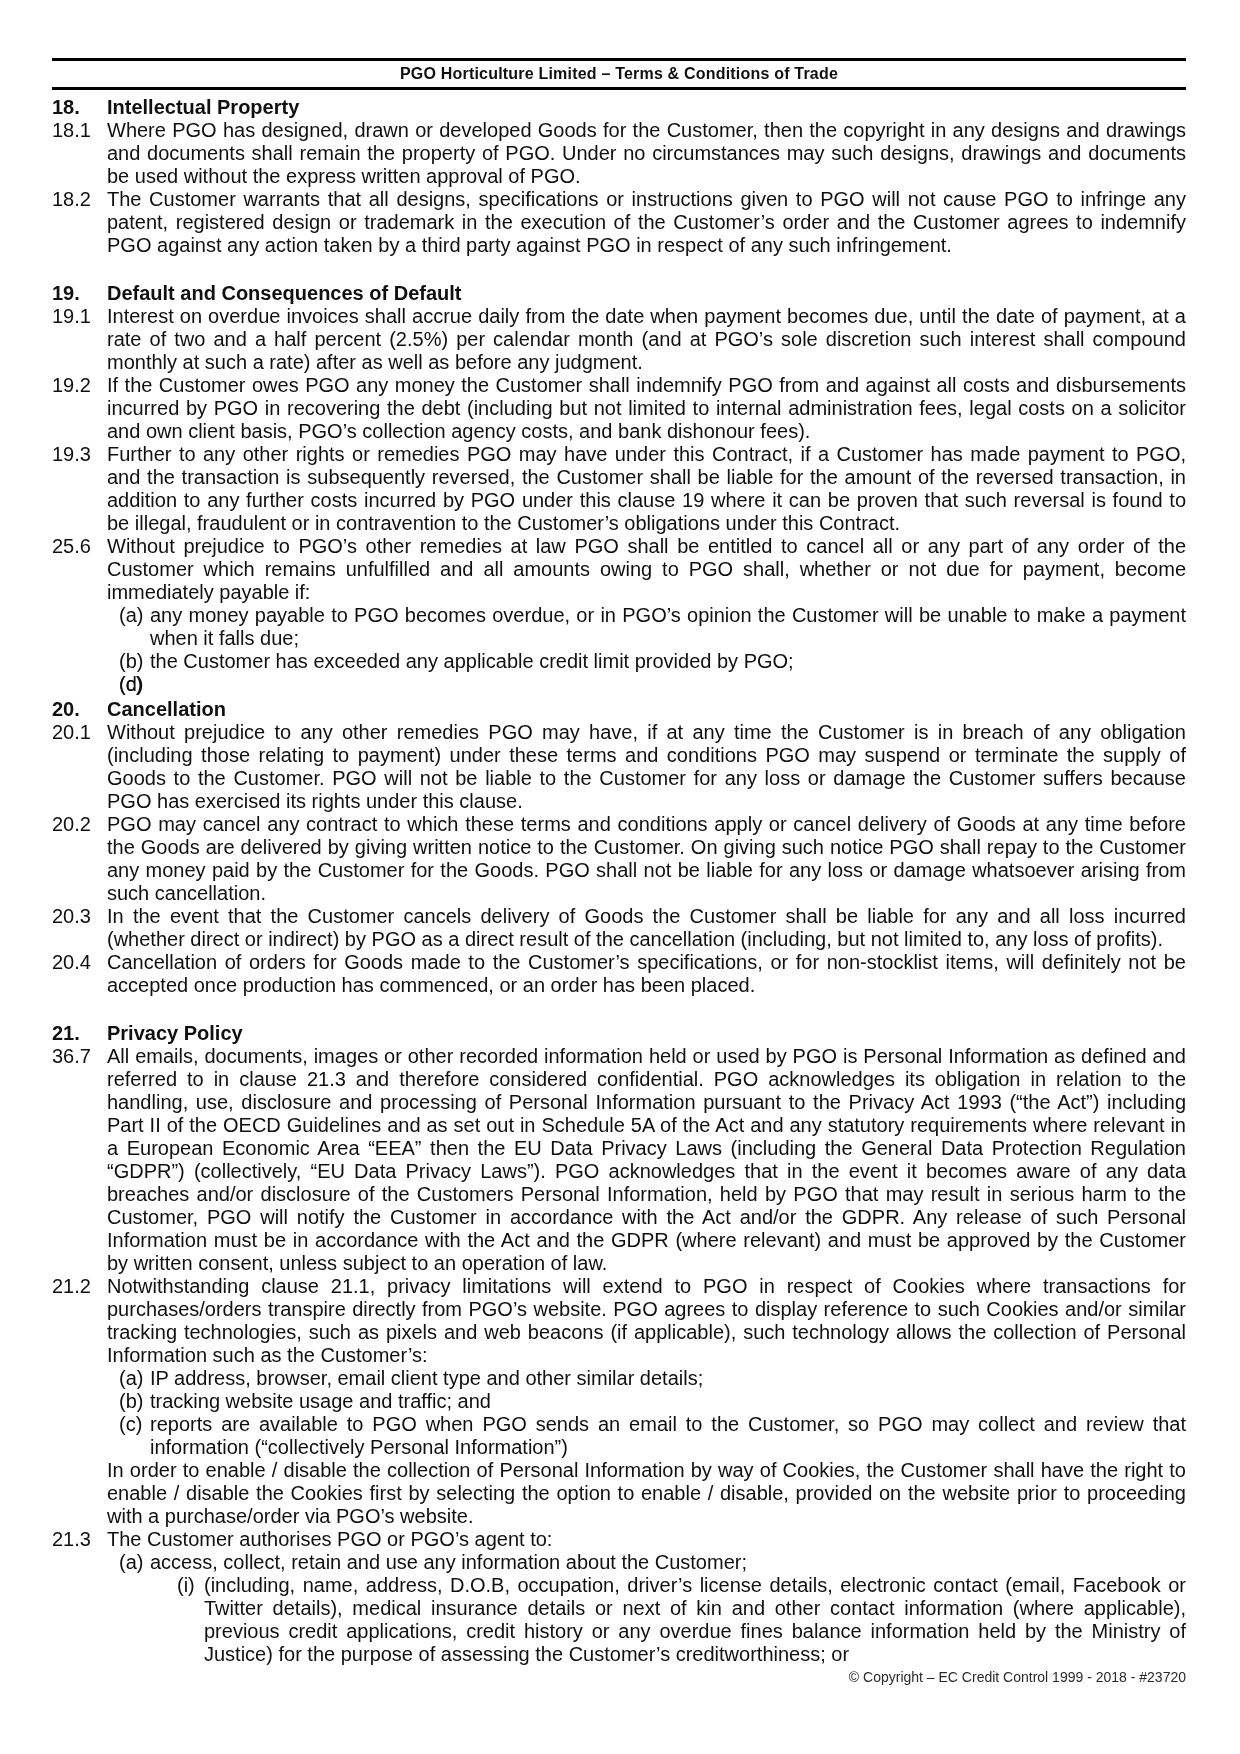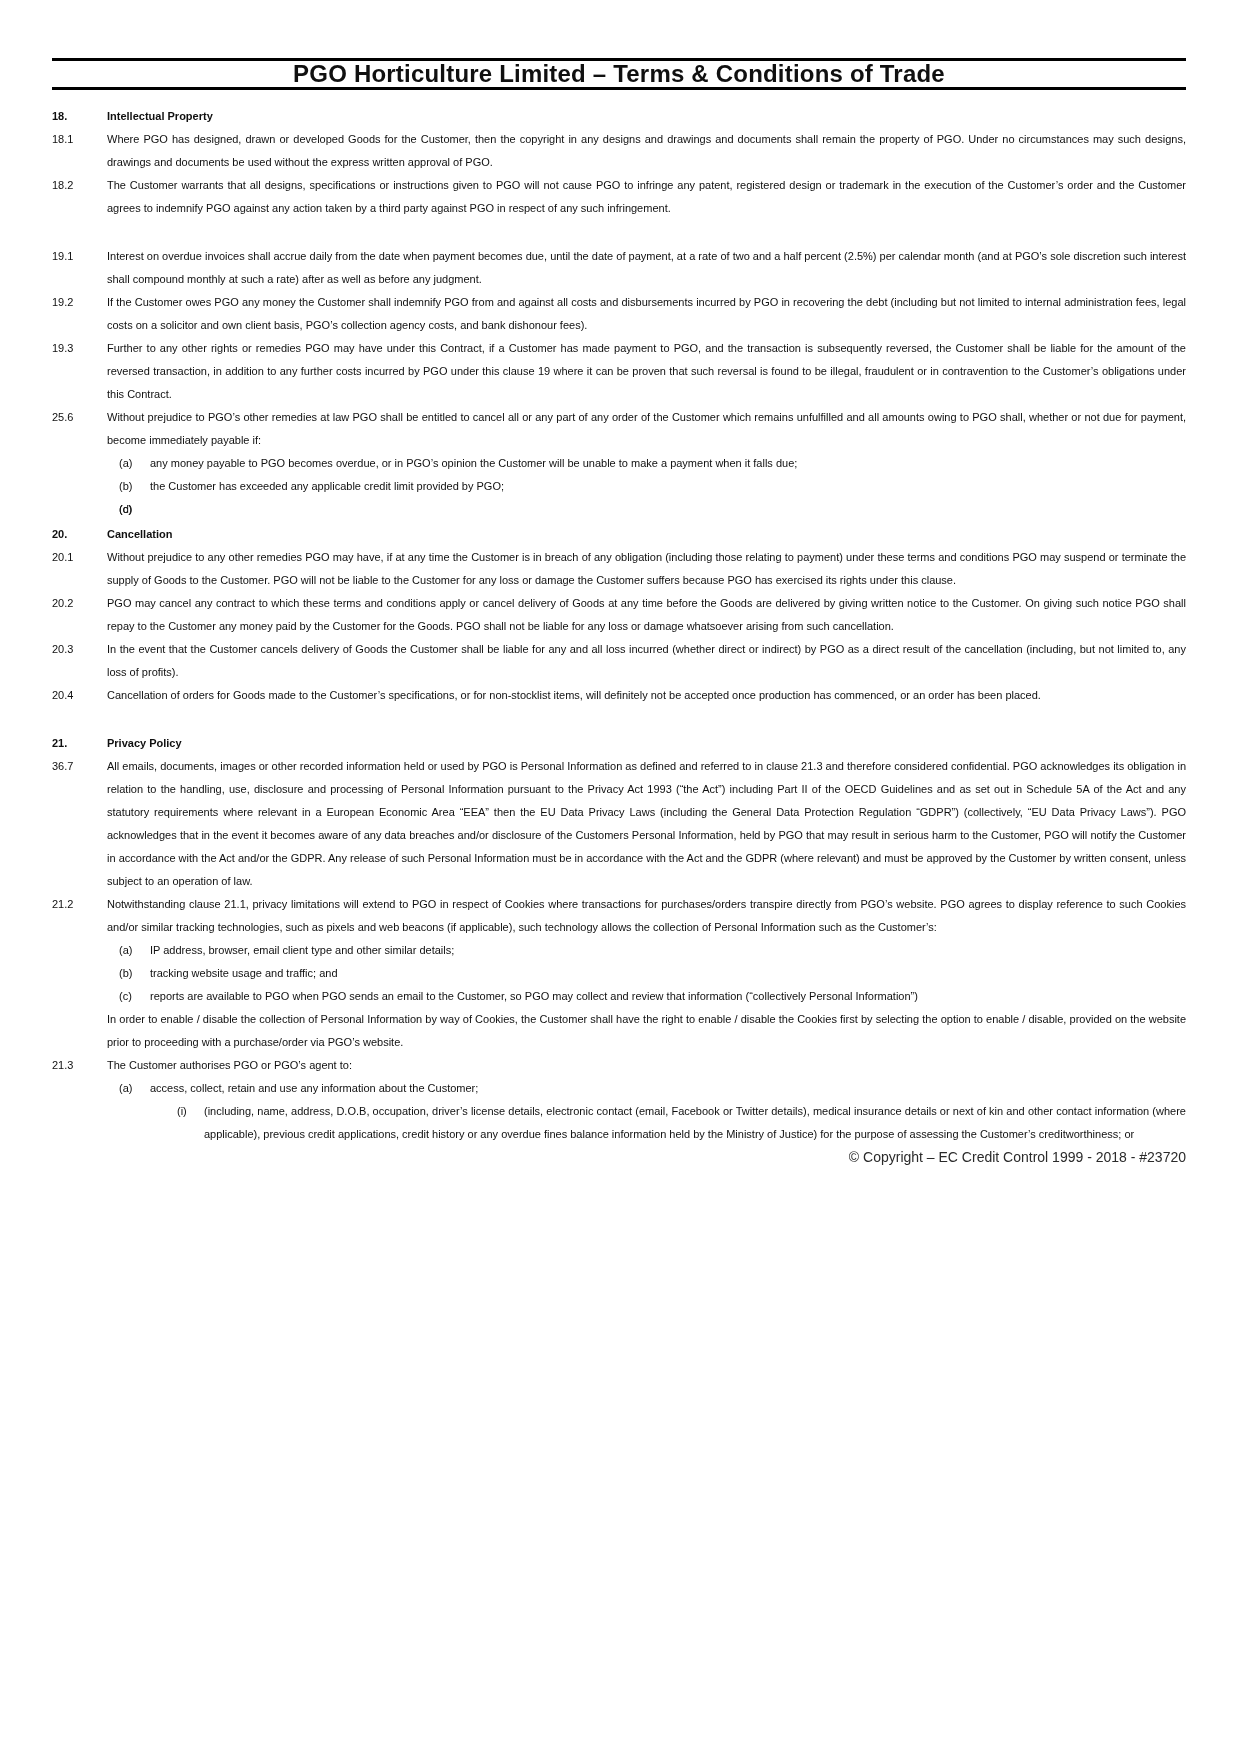--- a/index.html
+++ b/index.html
@@ -19,28 +19,28 @@
     padding: 58px 54px 0 52px;
   }
   .rule {
     border: 0;
     border-top: 3px solid #000;
     margin: 0;
   }
   .doc-title {
     text-align: center;
     font-weight: bold;
-    font-size: 24px;
+    font-size: 16px;
     line-height: 24px;
     padding: 1px 0 1px 0;
     letter-spacing: 0.2px;
   }
   .content {
-    padding-top: 15px;
-    font-size: 11px;
+    padding-top: 6px;
+    font-size: 20px;
     line-height: 23px;
     text-align: justify;
   }
   .section { margin-top: 25px; }
   .section:first-child { margin-top: 0; }
   .row {
     position: relative;
     padding-left: 55px;
   }
   .row > .num {
@@ -92,20 +92,21 @@
           </div>
         </div>
         <div class="row clause">
           <span class="num">18.2</span>
           <div class="clause-body">
             <div class="clause-text">The Customer warrants that all designs, specifications or instructions given to PGO will not cause PGO to infringe any patent, registered design or trademark in the execution of the Customer’s order and the Customer agrees to indemnify PGO against any action taken by a third party against PGO in respect of any such infringement.</div>
           </div>
         </div>
       </div>
       <div class="section">
+        <div class="row section-head"><span class="num">19.</span><span class="head-text">Default and Consequences of Default</span></div>
         <div class="row clause">
           <span class="num">19.1</span>
           <div class="clause-body">
             <div class="clause-text">Interest on overdue invoices shall accrue daily from the date when payment becomes due, until the date of payment, at a rate of two and a half percent (2.5%) per calendar month (and at PGO’s sole discretion such interest shall compound monthly at such a rate) after as well as before any judgment.</div>
           </div>
         </div>
         <div class="row clause">
           <span class="num">19.2</span>
           <div class="clause-body">
             <div class="clause-text">If the Customer owes PGO any money the Customer shall indemnify PGO from and against all costs and disbursements incurred by PGO in recovering the debt (including but not limited to internal administration fees, legal costs on a solicitor and own client basis, PGO’s collection agency costs, and bank dishonour fees).</div>

